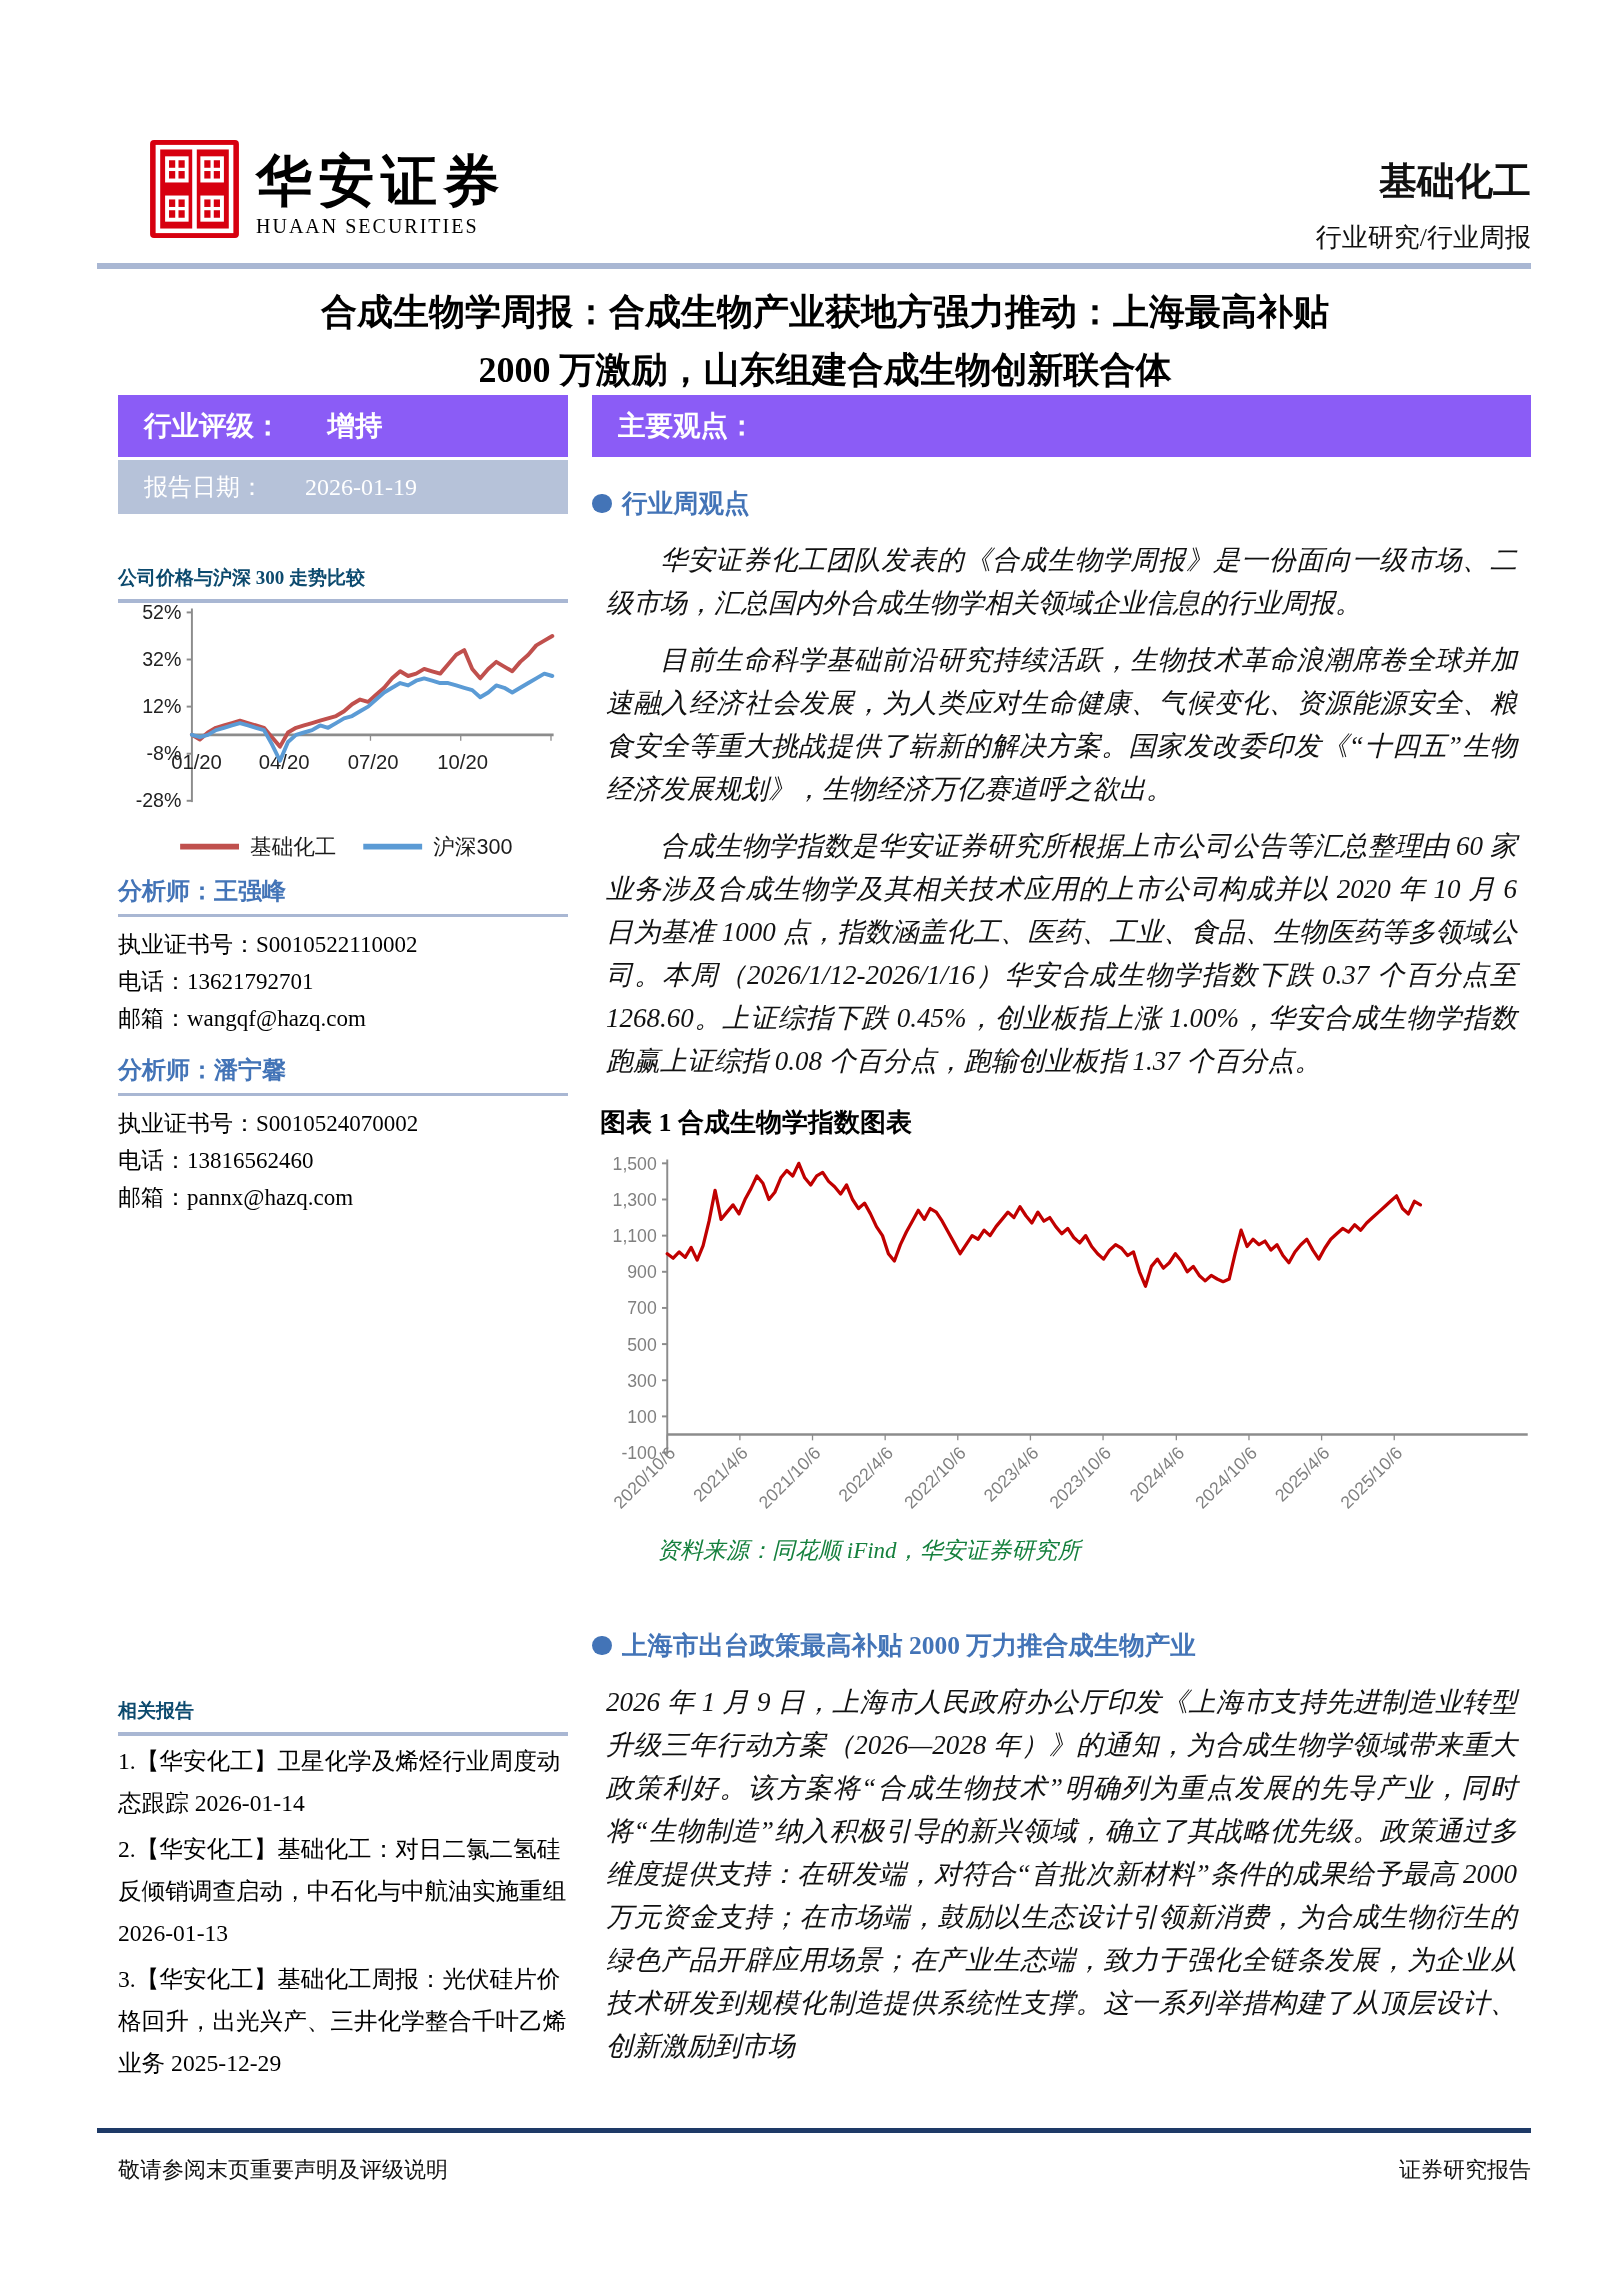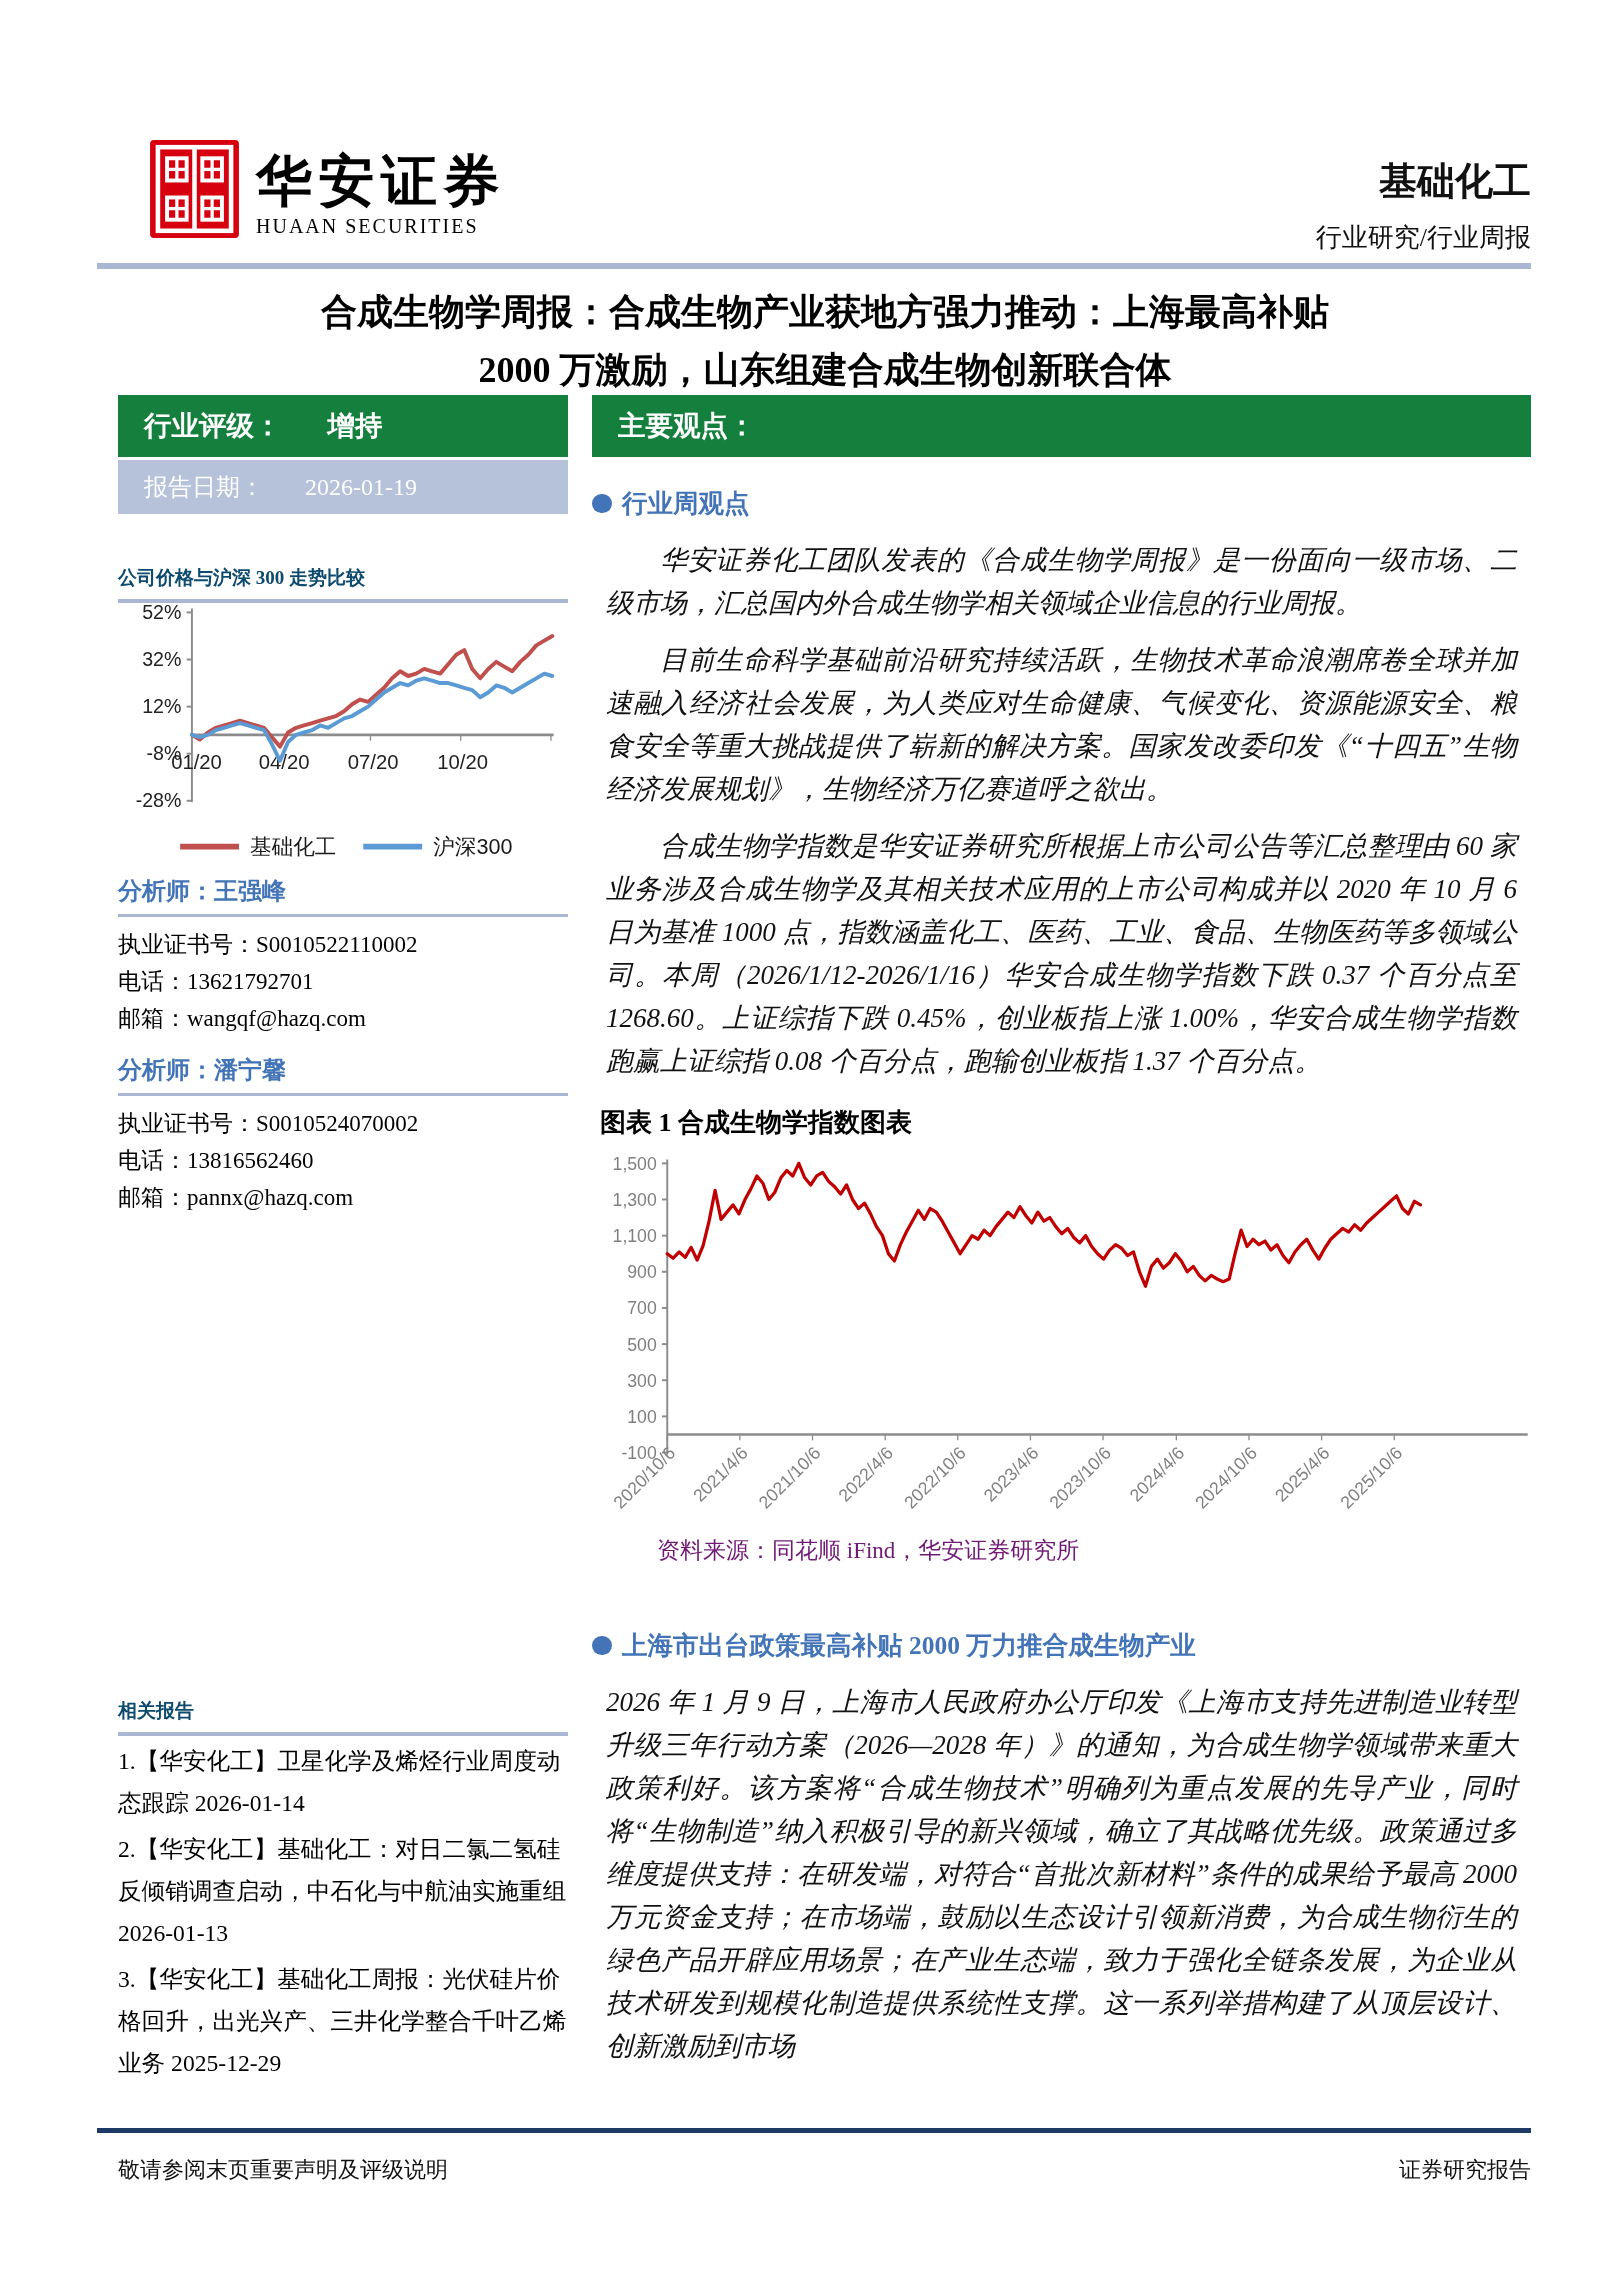--- a/index.html
+++ b/index.html
@@ -17,21 +17,21 @@
   .rtype{font-size:26px;margin-top:13px;text-align:center;}
   .top-divider{left:97px;top:263px;width:1434px;height:5.9px;background:#a9b7d3;}
 
   .title{left:105px;top:283px;width:1440px;text-align:center;font-size:36px;font-weight:bold;
          line-height:58px;color:#000;}
 
   
   .left-col{left:118px;top:395px;width:450px;}
   .right-col{left:592px;top:395px;width:939px;}
 
-  .bar-blue{height:62px;background:#15803d;display:flex;align-items:center;padding-left:26px;
+  .bar-blue{height:62px;background:#8b5cf6;display:flex;align-items:center;padding-left:26px;
             box-sizing:border-box;color:#fff;font-size:27.5px;font-weight:bold;}
   .bar-light{margin-top:3.3px;height:54px;background:#b6c2d9;display:flex;align-items:center;
              padding-left:26px;box-sizing:border-box;color:#fff;font-size:24px;}
   .bar-light .val{margin-left:41px;}
   .bar-blue .val{margin-left:46px;}
 
   .side-heading{margin-top:51px;font-size:19px;font-weight:bold;color:#0c4a6e;}
   .side-rule{margin-top:7.9px;height:3.9px;background:#a9b7d3;}
 
   .analyst-h{font-size:24px;font-weight:bold;color:#4374b7;margin-top:0;}
@@ -41,21 +41,21 @@
   .related{margin-top:482px;}
   .related-item{font-size:23.6px;line-height:42px;margin-top:3.9px;color:#000;}
 
   
   .sec-heading{margin-top:29px;font-size:25.5px;font-weight:bold;color:#4374b7;display:flex;align-items:center;}
   .bullet-dot{width:19.6px;height:19.6px;border-radius:50%;background:#4374b7;margin-right:10.5px;flex:0 0 auto;}
   .para{font-size:27px;line-height:43px;text-align:justify;margin:14px;color:#111;font-style:italic;}
   .indent{text-indent:2em;}
   .p1{margin-top:18.3px;}
   .caption{margin-top:22px;font-size:26px;font-weight:bold;margin-left:7.9px;color:#000;}
-  .source{margin-top:14.4px;margin-left:65px;font-size:23px;color:#701a75;}
+  .source{margin-top:14.4px;margin-left:65px;font-size:23px;color:#15803d;font-style:italic;}
   .sec2{margin-top:62px;}
   .p4{margin-top:18.3px;}
 
   
   .footer-line{left:97px;top:2128px;width:1434px;height:4.6px;background:#1e3a67;}
   .footer-left{left:118px;top:2155px;font-size:22px;}
   .footer-right{right:92px;top:2155px;font-size:22px;}
 
   svg text{font-family:"Liberation Sans", sans-serif;}
 </style>

